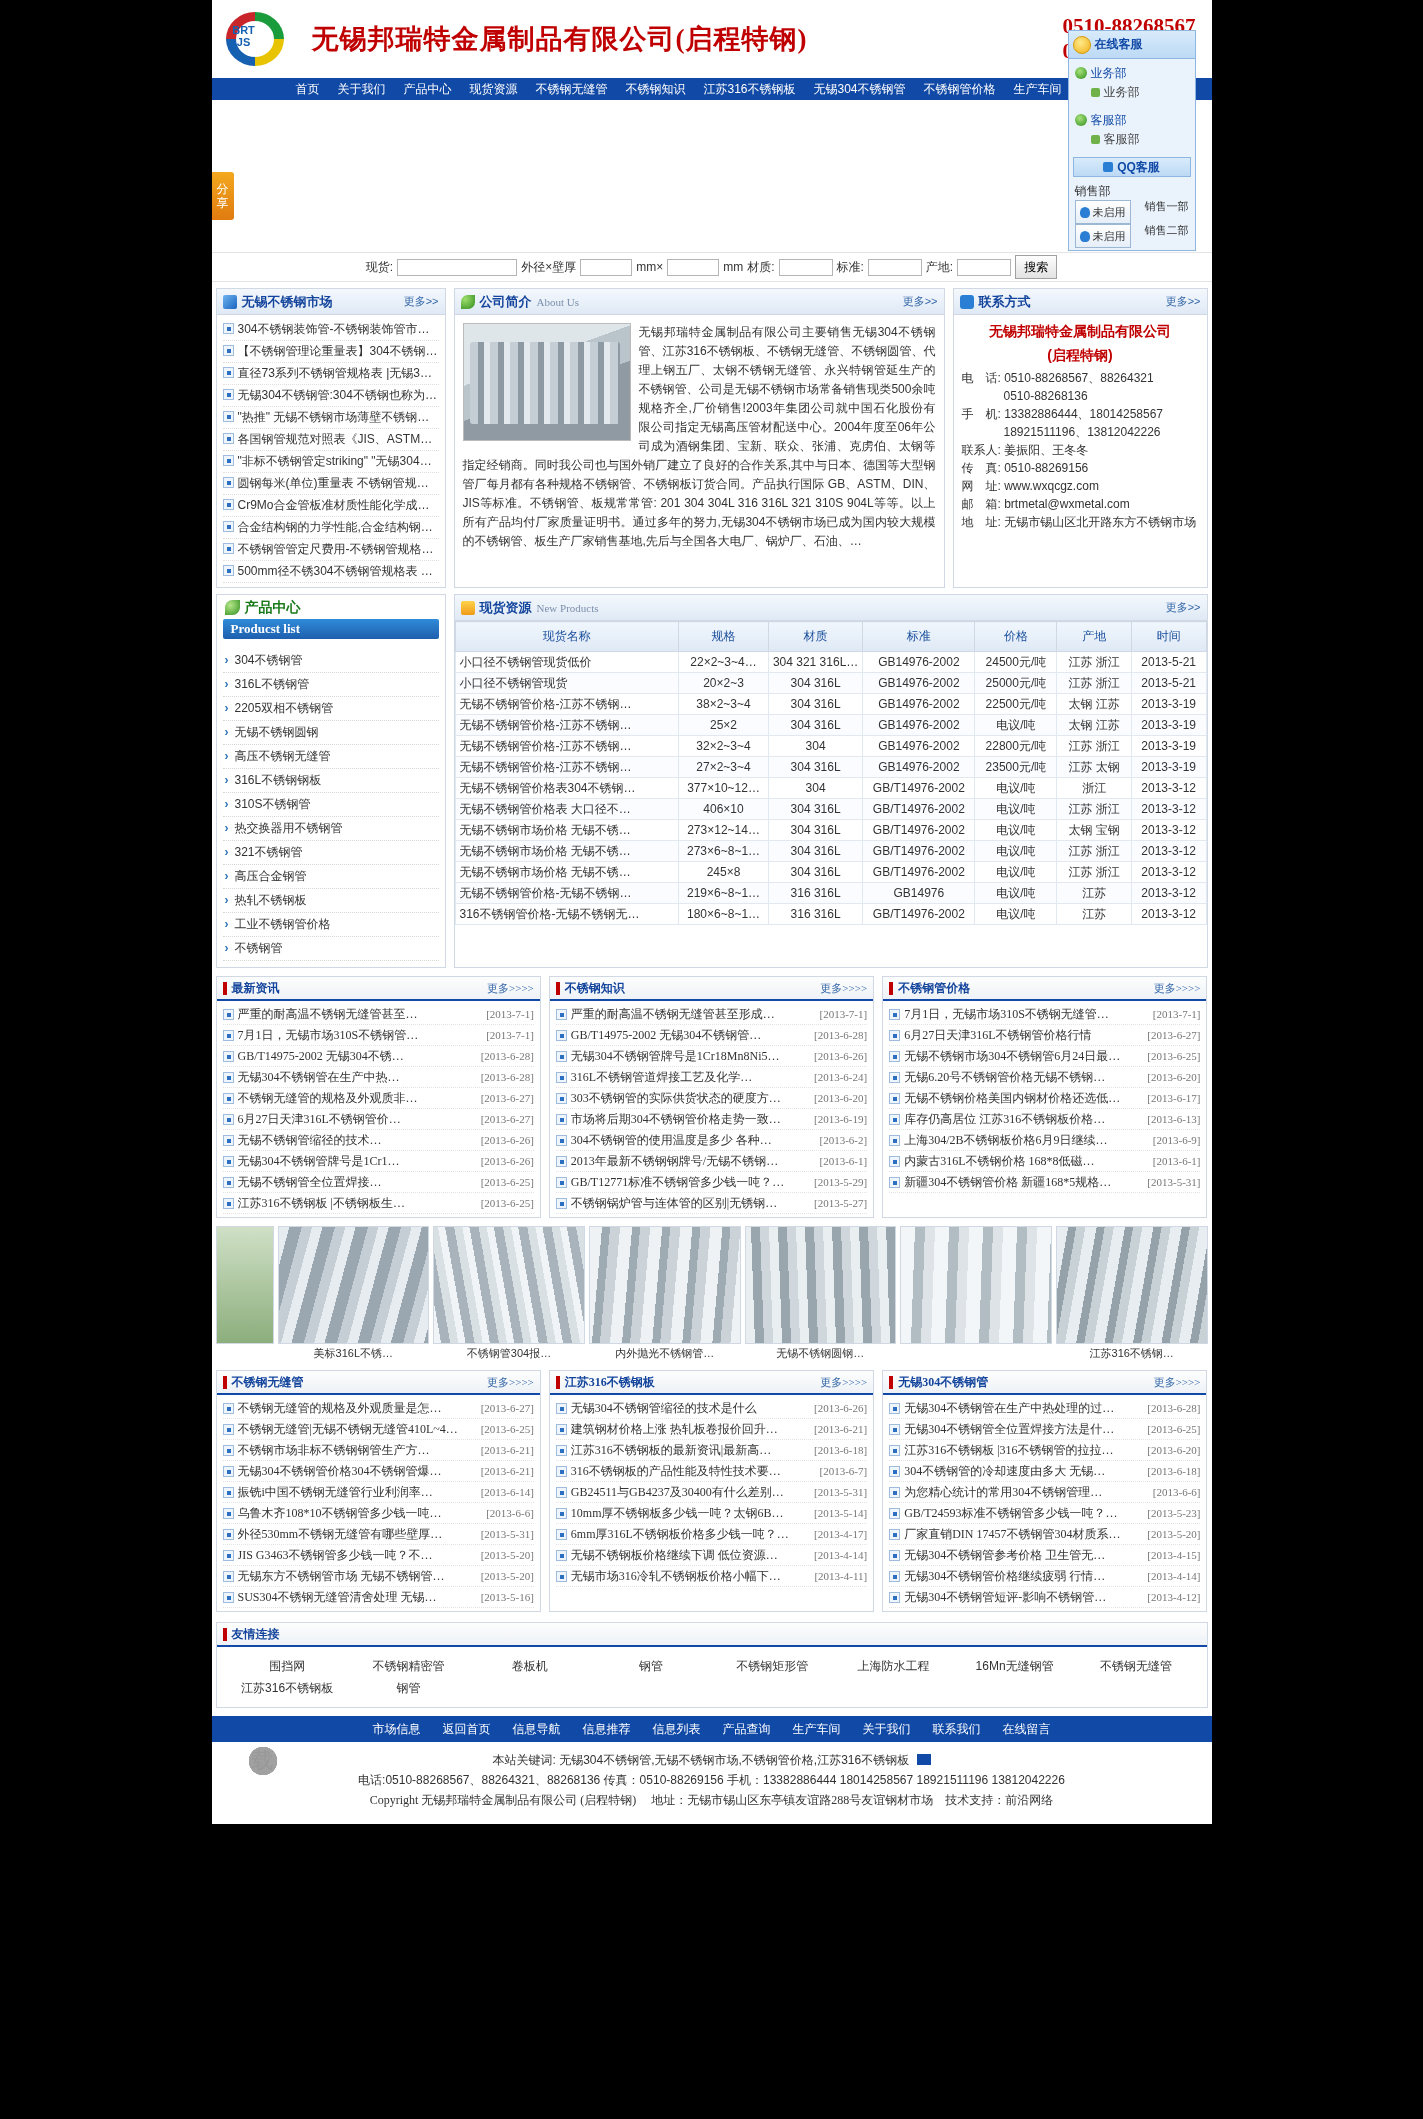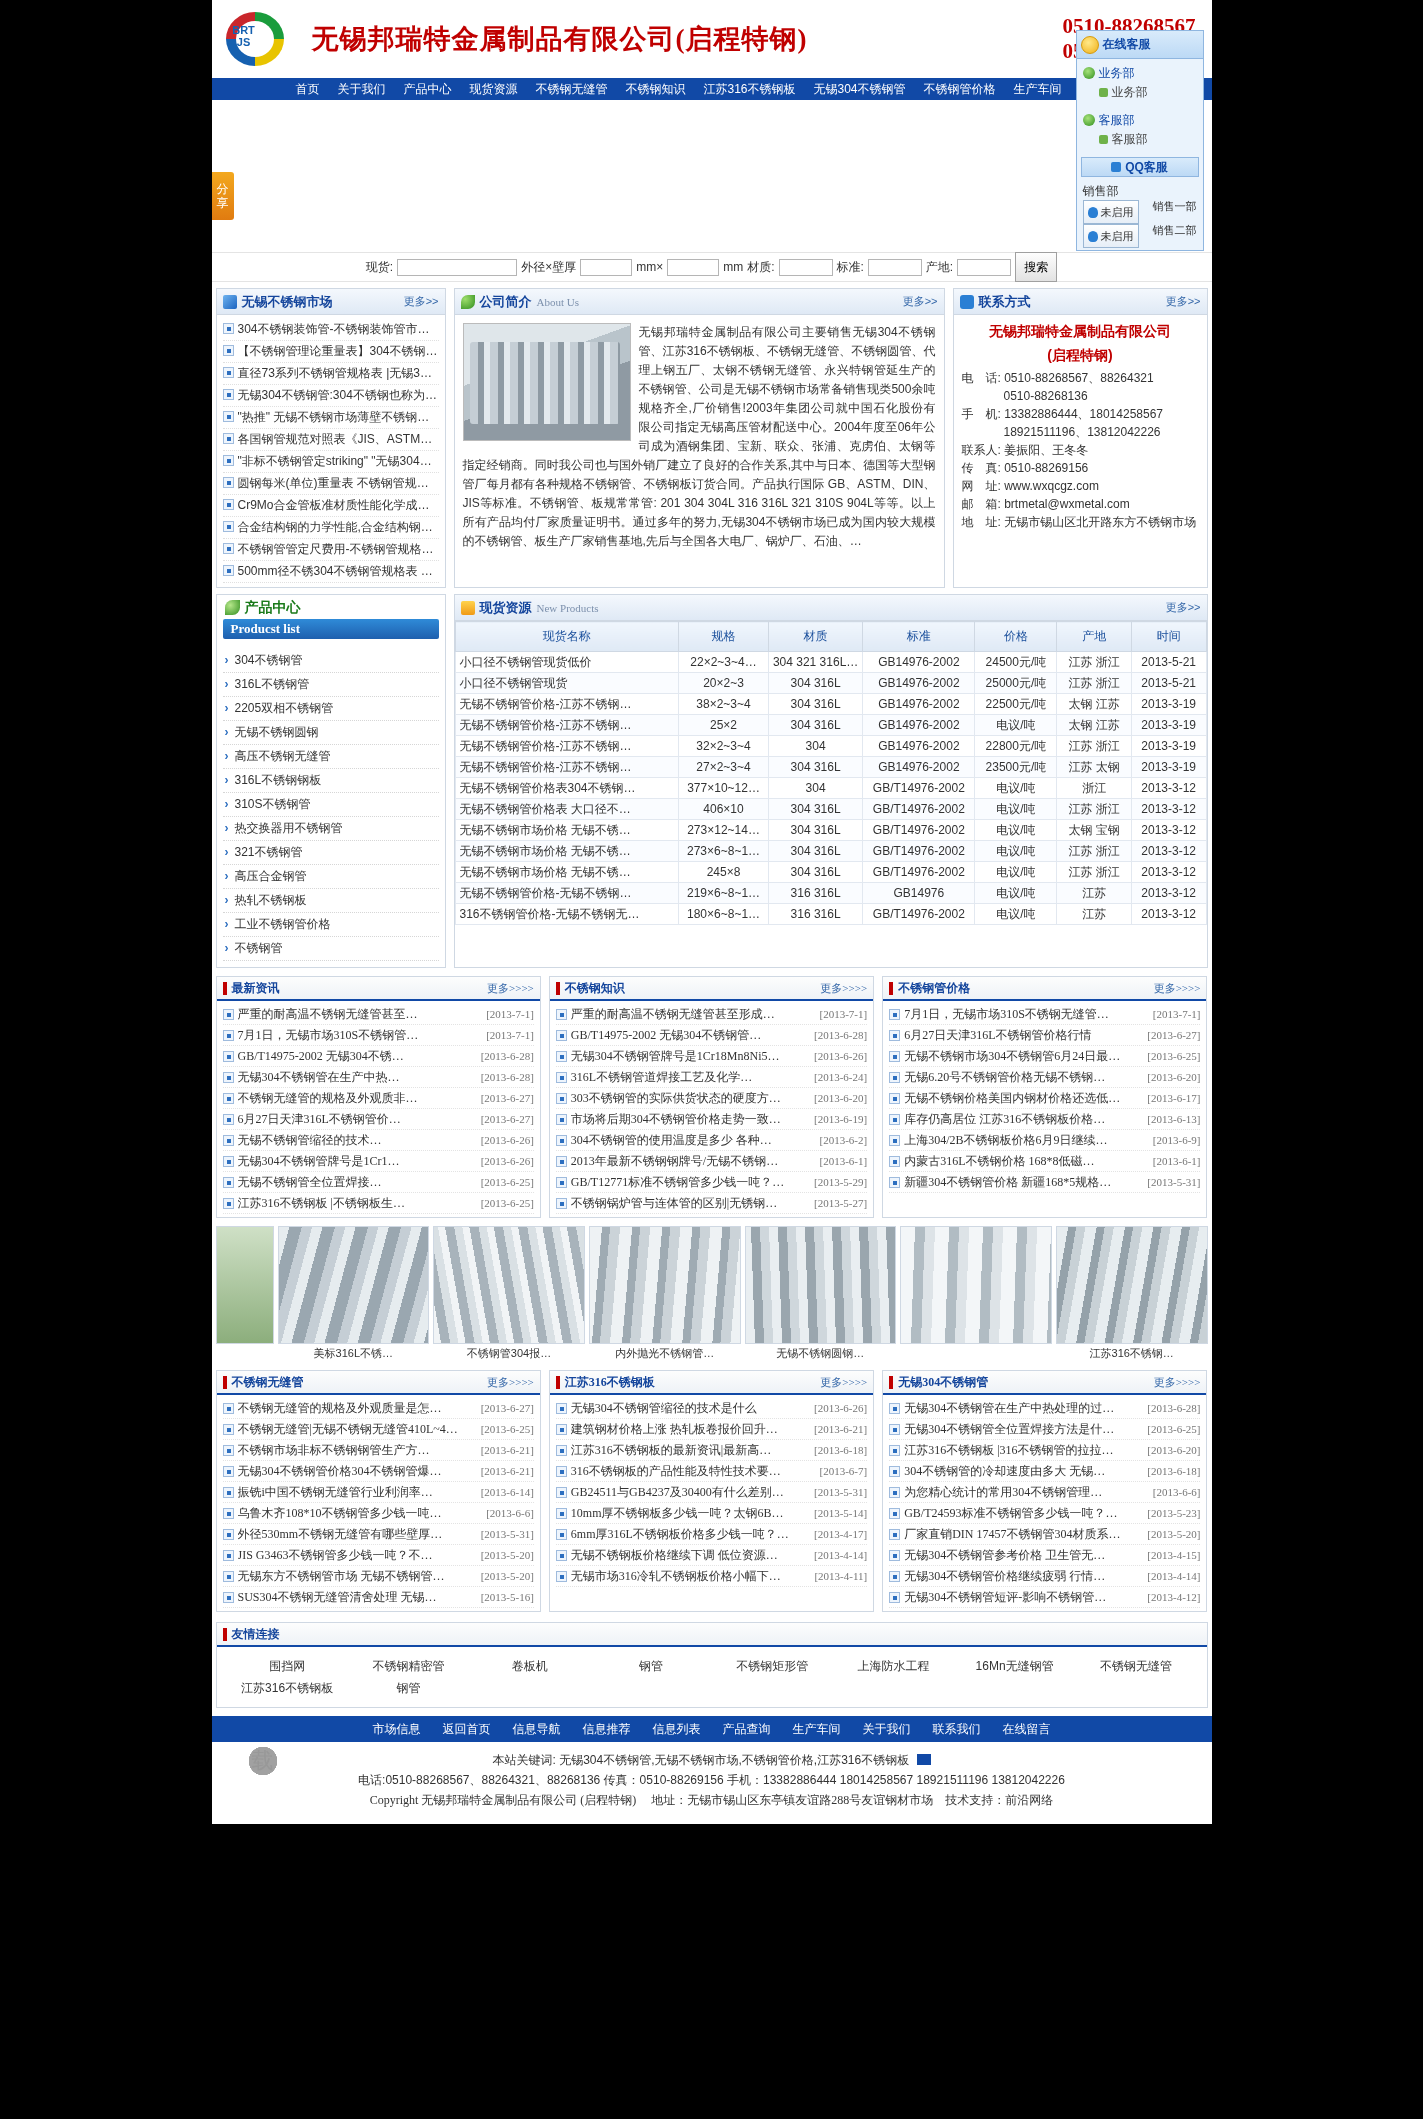--- a/index.html
+++ b/index.html
@@ -110,21 +110,21 @@
     background: #fff;
   }
   .searchbar label { color: #333; }
   .searchbar input[type=text] {
     height: 17px;
     border: 1px solid #b5b5b5;
     font-size: 12px;
     padding: 0 2px;
   }
   .searchbar .btn {
-    height: 30px;
+    height: 24px;
     border: 1px solid #a0a0a0;
     background: linear-gradient(#fefefe,#e2e2e2);
     font-size: 12px;
     padding: 0 8px;
     cursor: pointer;
   }
   
   .cols3 {
     display: flex;
     gap: 8px;
@@ -366,21 +366,21 @@
   .share-tab {
     position: absolute; left: 0; top: 172px;
     width: 22px; padding: 10px 3px;
     background: linear-gradient(#f3a81e,#e07b10);
     color: #fff; font-size: 12px; line-height: 14px;
     text-align: center; border-radius: 0 3px 3px 0;
     cursor: pointer;
   }
   
   .service {
-    position: absolute; right: 8px; top: 30px;
+    position: absolute; right: 16px; top: 30px;
     width: 128px;
     border: 1px solid #8fb6e0;
     background: #eaf3fc;
     font-size: 12px;
   }
   .service .s-hd {
     height: 28px; background: linear-gradient(#d9ebfb,#bcd9f5);
     display: flex; align-items: center; padding: 0 4px; gap: 4px;
     border-bottom: 1px solid #8fb6e0;
   }

